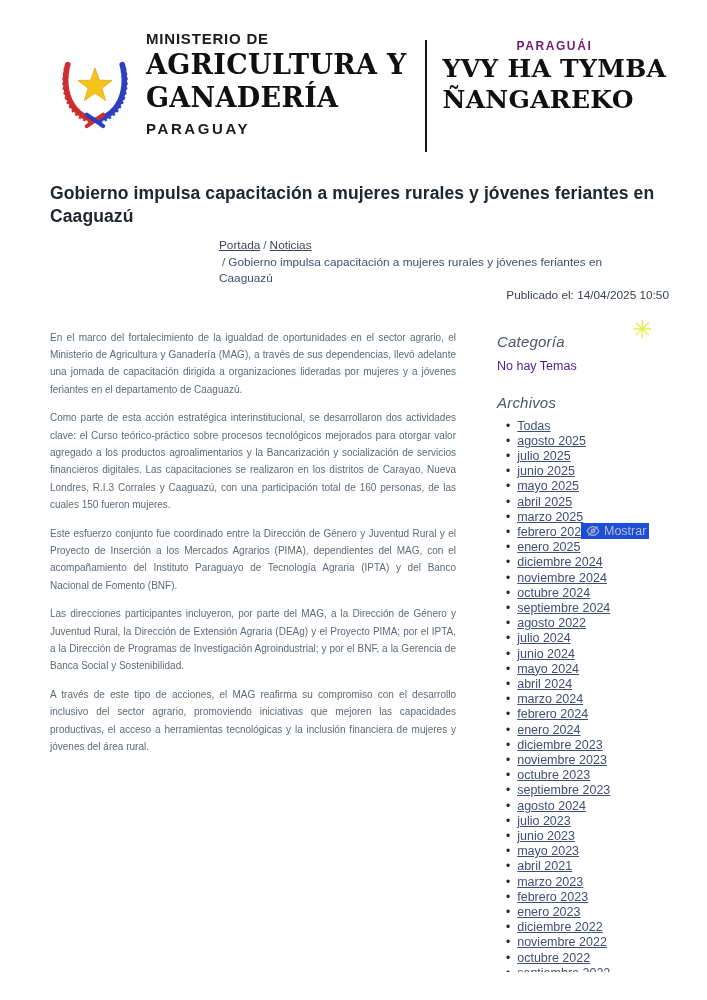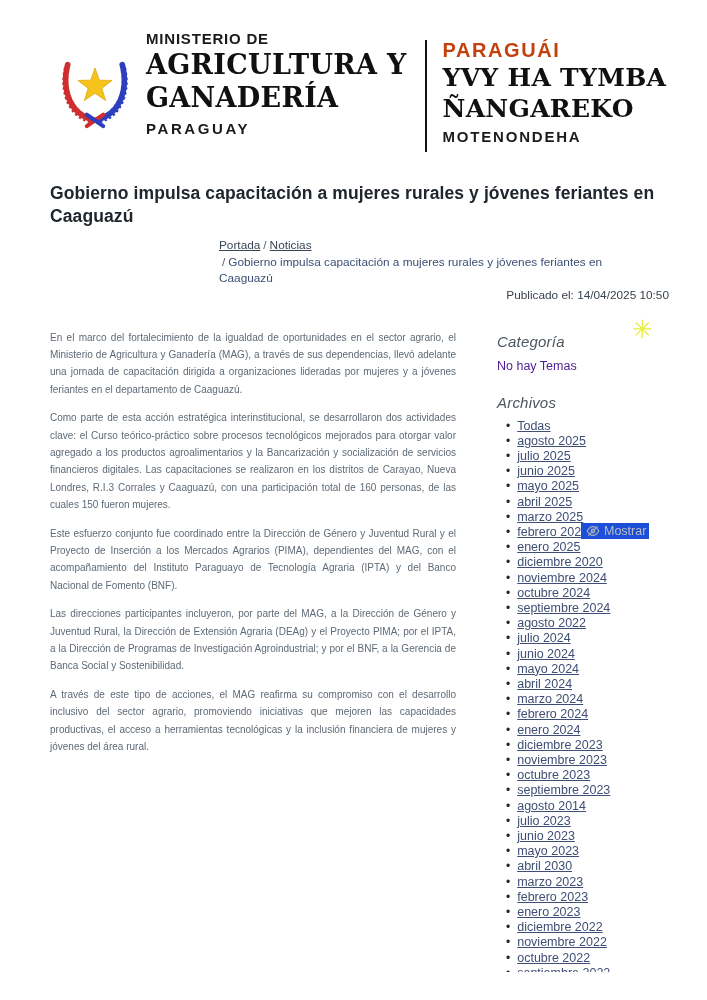--- a/index.html
+++ b/index.html
@@ -9,21 +9,21 @@
 
   
   .header { display:flex; align-items:flex-start; padding:30px 0 0 54px; }
   .crest { width:82px; height:100px; flex:0 0 auto; margin-top:6px; }
   .logo-left { margin-left:10px; color:#141414; }
   .logo-kicker { font-size:15px; font-weight:600; letter-spacing:0.8px; color:#1b1b1b; margin-bottom:1px; }
   .logo-serif { font-family:"DejaVu Serif","Liberation Serif",serif; font-weight:700; font-size:27px; line-height:33px; color:#101010; letter-spacing:0.3px; }
   .logo-country { font-size:15px; font-weight:700; letter-spacing:2.6px; color:#1b1b1b; margin-top:6px; }
   .logo-divider { width:2px; height:112px; background:#141414; margin:10px 16px 0 18px; flex:0 0 auto; }
   .logo-right { margin-top:9px; color:#141414; }
-  .logo-kicker2 { font-size:20px; font-weight:700; letter-spacing:1.6px; color:#c2410c; }
+  .logo-kicker2 { font-size:12px; font-weight:700; letter-spacing:1.6px; color:#701a75;text-align:center; }
   .logo-serif2 { font-family:"DejaVu Serif","Liberation Serif",serif; font-weight:700; font-size:25px; line-height:31px; color:#101010; letter-spacing:0.3px; }
   .logo-sub2 { font-size:15px; font-weight:700; letter-spacing:1.8px; color:#1b1b1b; margin-top:4px; }
 
   
   .main { padding:0 38px 0 50px; }
   .title { margin-top:30px; max-width:612px; font-size:17.5px; line-height:23px; font-weight:700; color:#20262e; letter-spacing:0.1px; }
   .meta-row { display:flex; align-items:flex-end; margin-top:9px;flex-direction:column; }
   .breadcrumb { width:450px; font-size:11.8px; line-height:16.5px; color:#4a5563; }
   .breadcrumb a { color:#3b4754; text-decoration:underline; }
   .crumb-sep { color:#55606c; padding:0 3px; }
@@ -74,21 +74,20 @@
       <div class="logo-serif">GANADERÍA</div>
       <div class="logo-country">PARAGUAY</div>
     </div>
 
     <div class="logo-divider"></div>
 
     <div class="logo-right">
       <div class="logo-kicker2">PARAGUÁI</div>
       <div class="logo-serif2">YVY HA TYMBA</div>
       <div class="logo-serif2">ÑANGAREKO</div>
-      <div class="logo-sub2">MOTENONDEHA</div>
     </div>
   </div>
 
   <div class="main">
 
     <h1 class="title">Gobierno impulsa capacitación a mujeres rurales y jóvenes feriantes en Caaguazú</h1>
 
     <div class="meta-row">
       <div class="breadcrumb">
         <div>
@@ -130,41 +129,41 @@
           </span>
         <li><a href="#">Todas</a></li>
             <li><a href="#">agosto 2025</a></li>
             <li><a href="#">julio 2025</a></li>
             <li><a href="#">junio 2025</a></li>
             <li><a href="#">mayo 2025</a></li>
             <li><a href="#">abril 2025</a></li>
             <li><a href="#">marzo 2025</a></li>
             <li><a href="#">febrero 2025</a></li>
             <li><a href="#">enero 2025</a></li>
-            <li><a href="#">diciembre 2020</a></li>
+            <li><a href="#">diciembre 2024</a></li>
             <li><a href="#">noviembre 2024</a></li>
             <li><a href="#">octubre 2024</a></li>
             <li><a href="#">septiembre 2024</a></li>
             <li><a href="#">agosto 2022</a></li>
             <li><a href="#">julio 2024</a></li>
             <li><a href="#">junio 2024</a></li>
             <li><a href="#">mayo 2024</a></li>
             <li><a href="#">abril 2024</a></li>
             <li><a href="#">marzo 2024</a></li>
             <li><a href="#">febrero 2024</a></li>
             <li><a href="#">enero 2024</a></li>
             <li><a href="#">diciembre 2023</a></li>
             <li><a href="#">noviembre 2023</a></li>
             <li><a href="#">octubre 2023</a></li>
             <li><a href="#">septiembre 2023</a></li>
-            <li><a href="#">agosto 2014</a></li>
+            <li><a href="#">agosto 2024</a></li>
             <li><a href="#">julio 2023</a></li>
             <li><a href="#">junio 2023</a></li>
             <li><a href="#">mayo 2023</a></li>
-            <li><a href="#">abril 2030</a></li>
+            <li><a href="#">abril 2021</a></li>
             <li><a href="#">marzo 2023</a></li>
             <li><a href="#">febrero 2023</a></li>
             <li><a href="#">enero 2023</a></li>
             <li><a href="#">diciembre 2022</a></li>
             <li><a href="#">noviembre 2022</a></li>
             <li><a href="#">octubre 2022</a></li>
             <li><a href="#">septiembre 2022</a></li>
             <li><a href="#">agosto 2022</a></li>
           </ul>
       </aside>

